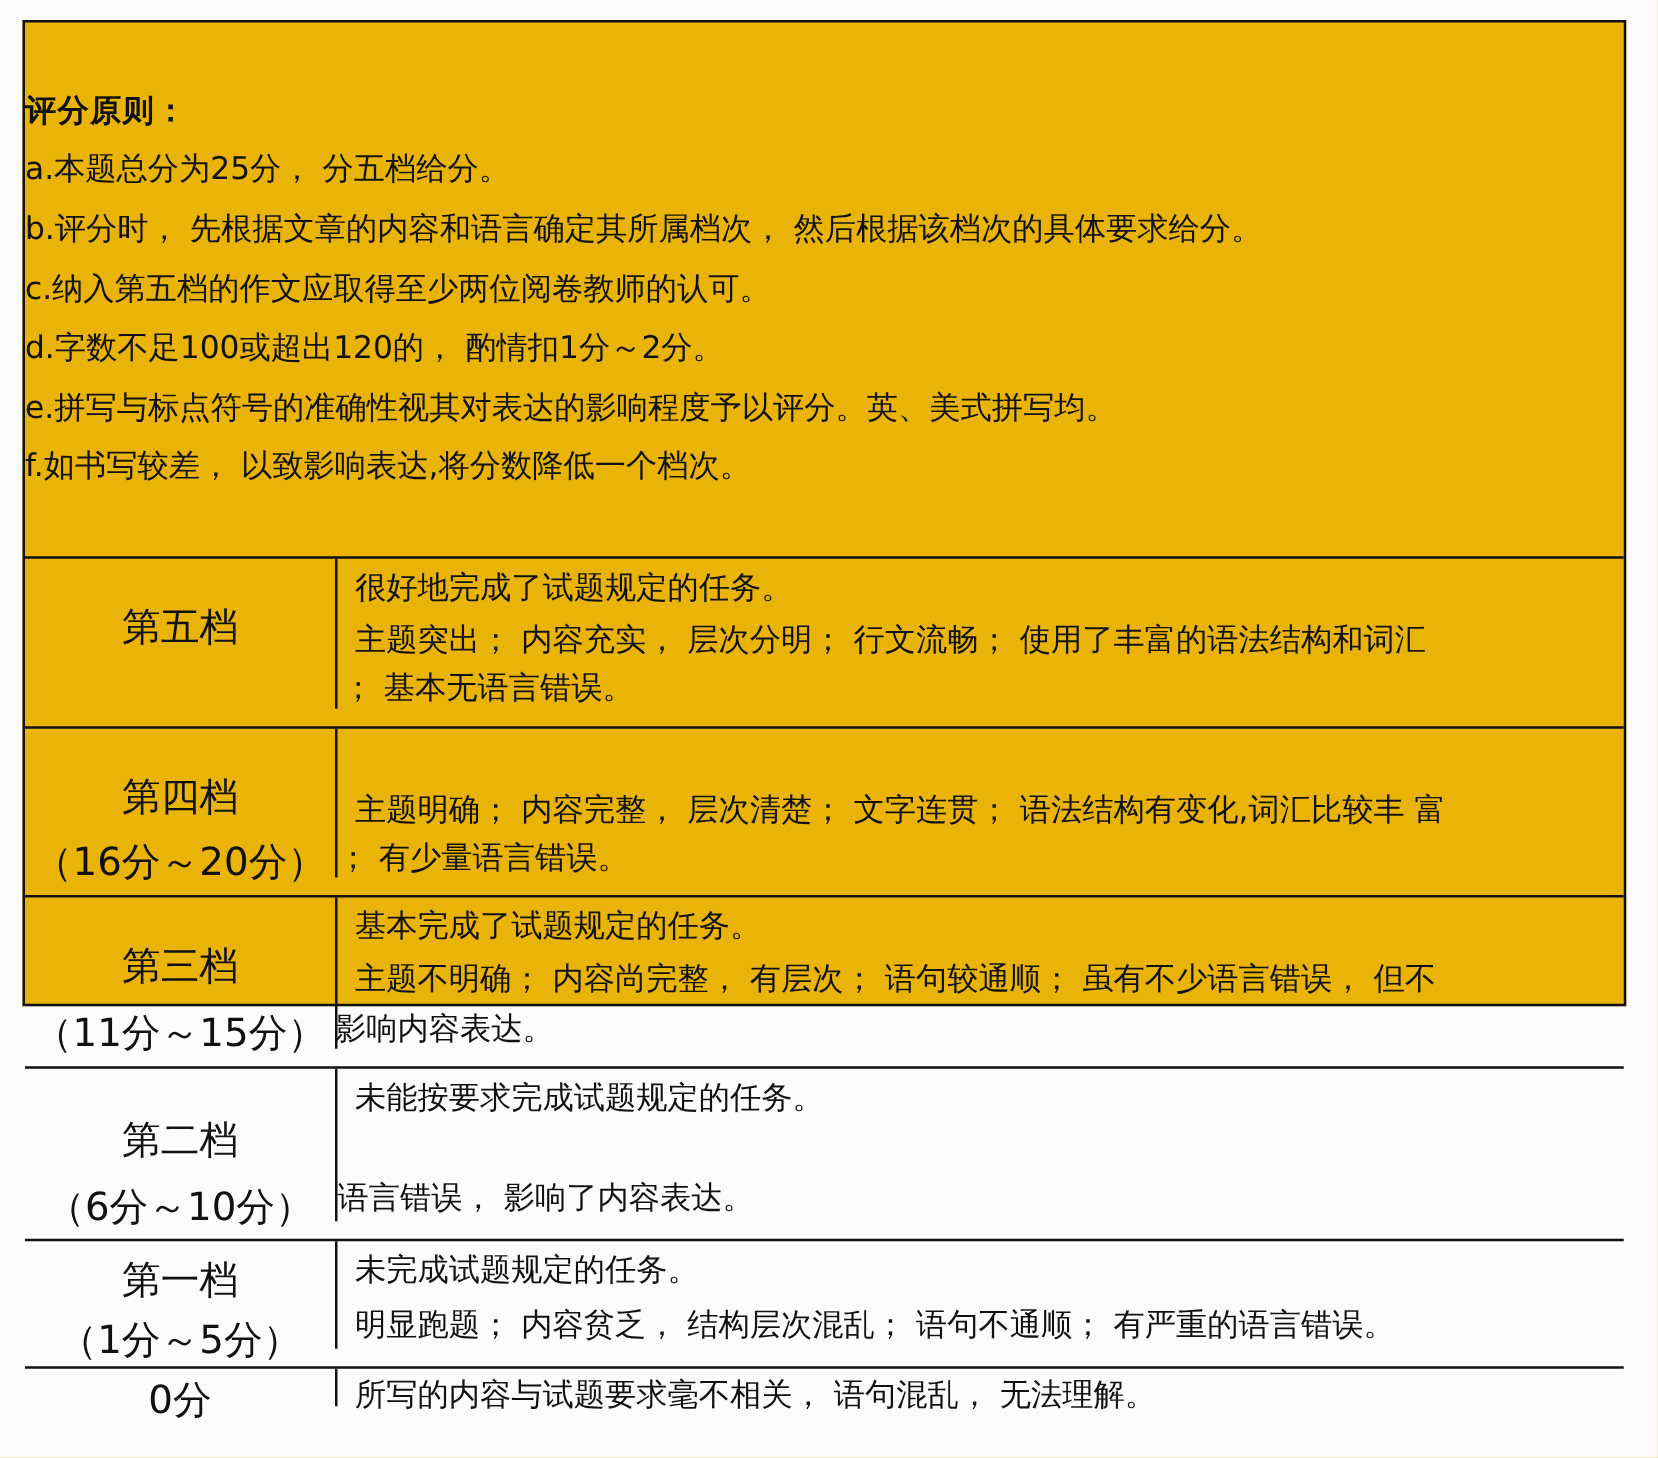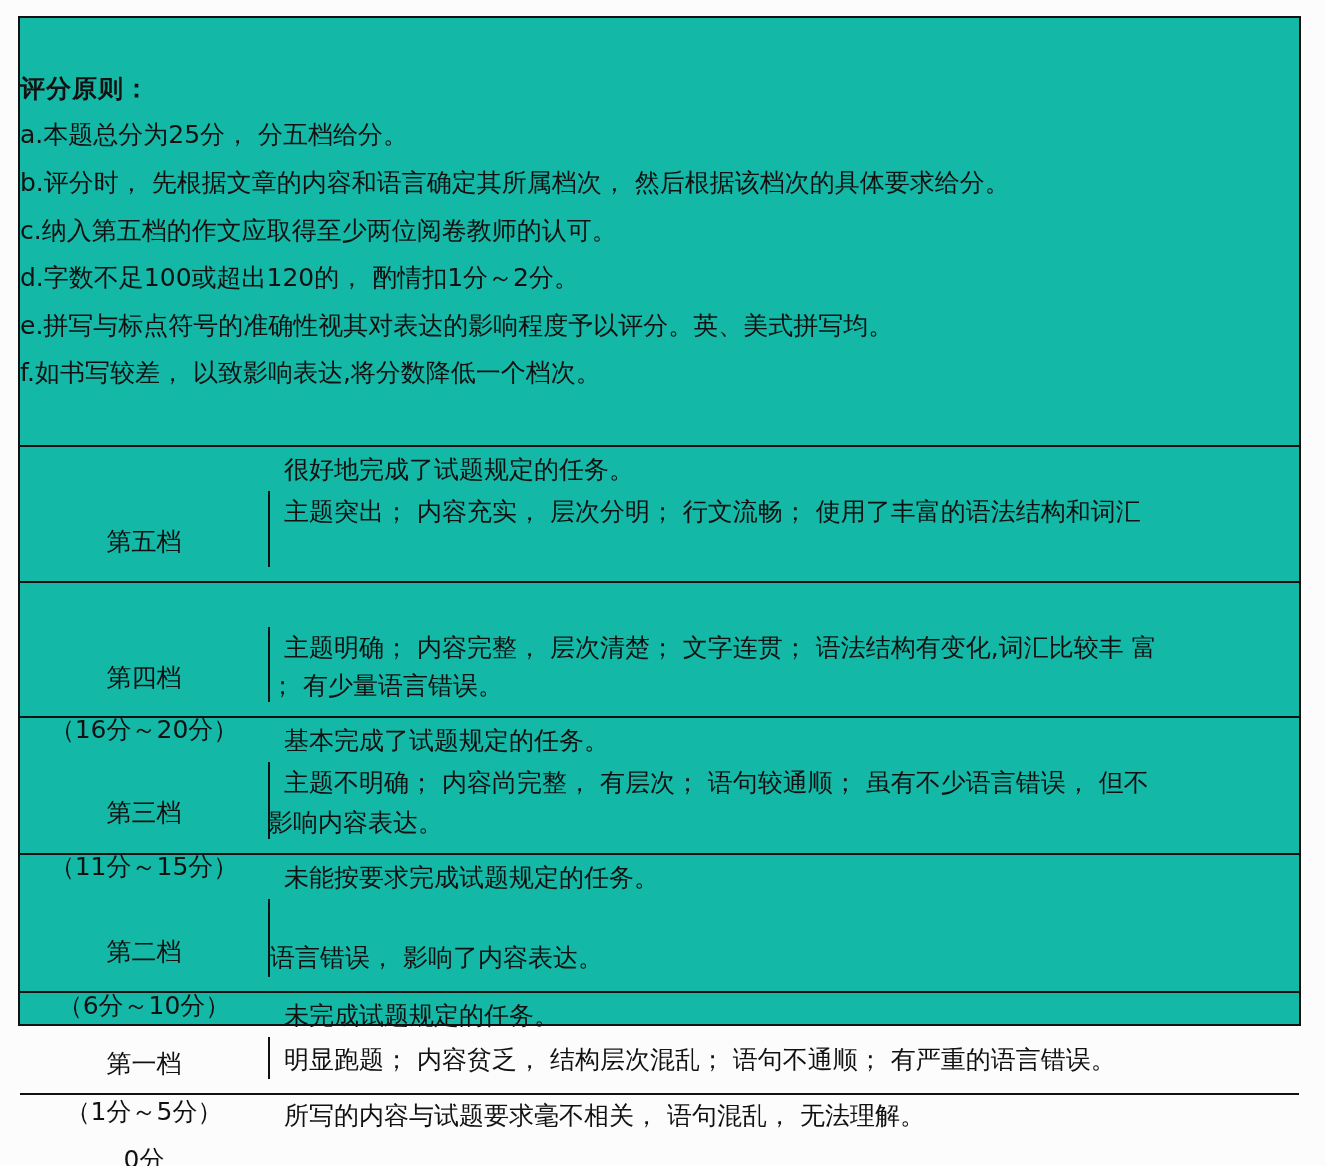--- a/index.html
+++ b/index.html
@@ -1,26 +1,26 @@
 <!DOCTYPE html>
 <html><head>
 <meta charset="utf-8">
 <style>
   html, body { margin: 0; padding: 0; background: #fcfcfc; }
   body { width: 1326px; height: 1166px; position: relative; overflow: hidden;
          font-family: "DejaVu Sans", "Liberation Sans", sans-serif; color: #111; }
-  .frame { position: absolute; left: 18px; top: 16px; width: 1283px; height: 1010px;
-           border: 2px solid #111; box-sizing: border-box; background: #14b8a6; }
+  .frame { position: absolute; left: 18px; top: 16px; width: 1283px; height: 789px;
+           border: 2px solid #111; box-sizing: border-box; background: #eab308; }
   .principles { position: absolute; left: 0; top: 0; width: 100%; height: 430px; }
   .principles .title { position: absolute; left: 0; top: 54px; font-size: 25px; font-weight: bold; letter-spacing: 1px; }
   .principles .rule { position: absolute; left: 0; font-size: 25px; white-space: nowrap; }
   .grid { position: absolute; left: 0; top: 427px; width: 100%; }
   .row { position: absolute; left: 0; width: 100%; border-top: 2px solid #111; box-sizing: border-box; }
   .row .level { position: absolute; left: 0; top: 0; bottom: 14px; width: 250px; border-right: 2px solid #111;
-                box-sizing: border-box; text-align: center; font-size: 25px; margin-top: 44px; }
+                box-sizing: border-box; text-align: center; font-size: 31px; }
   .row .level .name { position: absolute; left: 0; right: 0; }
   .row .level .range { position: absolute; left: 0; right: 0; }
   .row .desc { position: absolute; left: 250px; right: 0; top: 0; bottom: 0; font-size: 25px; }
   .row .desc .line { position: absolute; white-space: nowrap; }
 </style>
 </head>
 <body>
 
 <div class="frame">
 
@@ -36,20 +36,21 @@
 
   <div class="grid">
 
     <div class="row" style="top:0; height:136px">
       <div class="level">
         <div class="name" style="top:34px">第五档</div>
       </div>
       <div class="desc">
         <div class="line" style="left:14px; top:6px">很好地完成了试题规定的任务。</div>
         <div class="line" style="left:14px; top:48px">主题突出； 内容充实， 层次分明； 行文流畅； 使用了丰富的语法结构和词汇</div>
+        <div class="line" style="left:4px; top:86px">； 基本无语言错误。</div>
       </div>
     </div>
 
     <div class="row" style="top:136px; height:135px">
       <div class="level">
         <div class="name" style="top:34px">第四档</div>
         <div class="range" style="top:86px">（16分～20分）</div>
       </div>
       <div class="desc">
         <div class="line" style="left:14px; top:48px">主题明确； 内容完整， 层次清楚； 文字连贯； 语法结构有变化,词汇比较丰 富</div>

